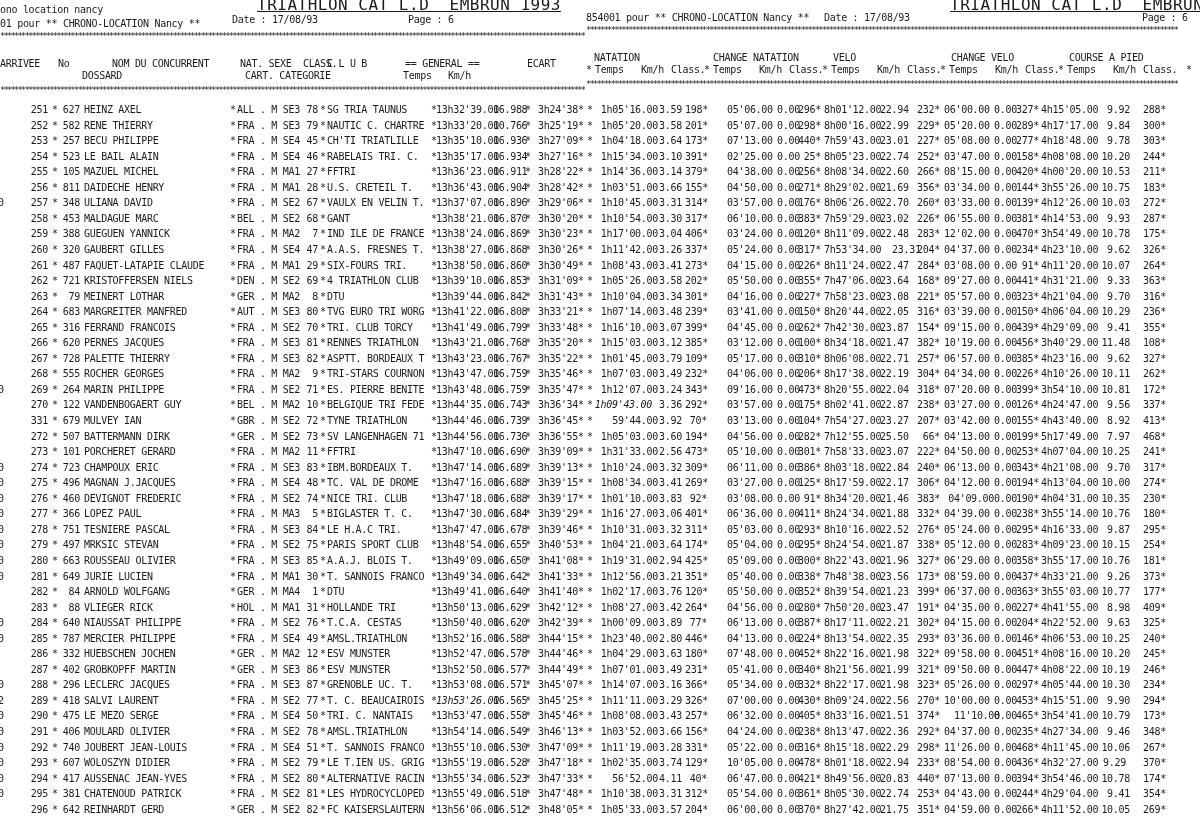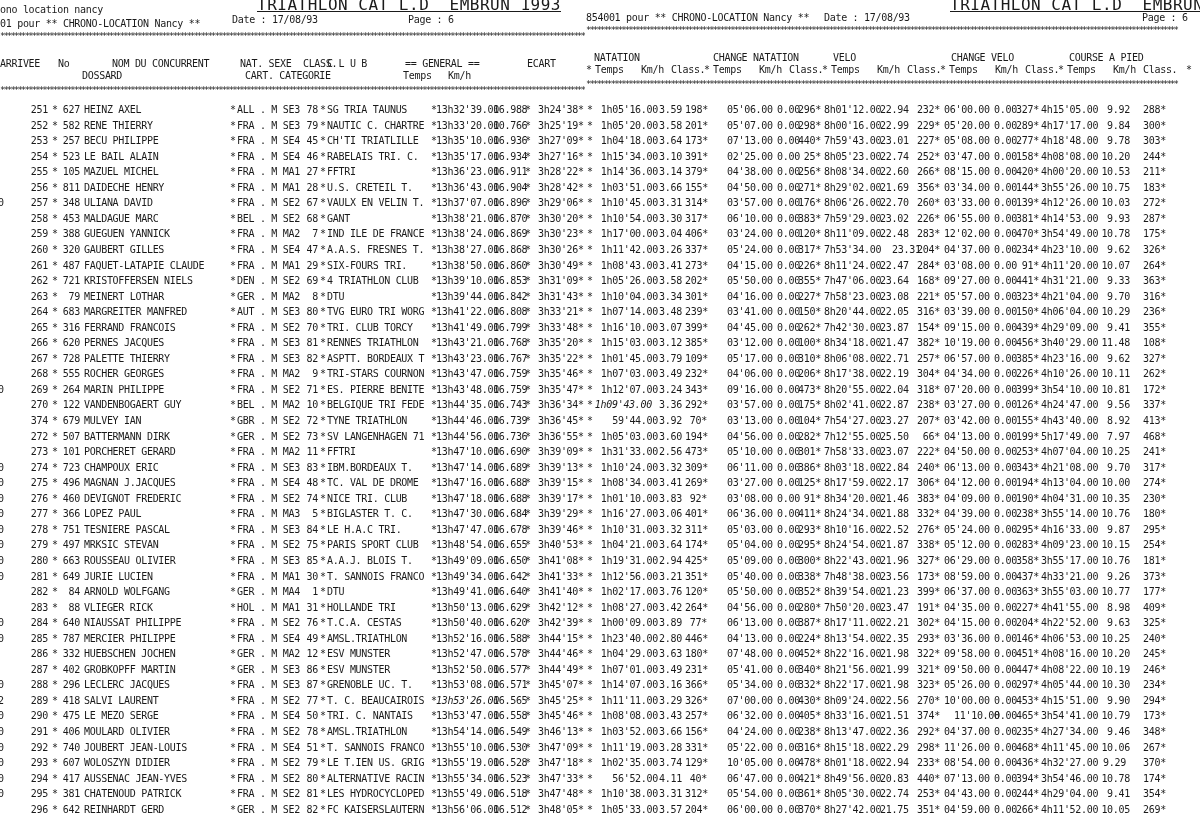--- a/index.html
+++ b/index.html
@@ -399,21 +399,21 @@
         <span class="c" style="left: 327px; width: 102px;">BELGIQUE TRI FEDE</span>
         <span class="c" style="left: 431px;">*</span>
         <span class="c" style="left: 436px; width: 64px;">13h44'35.00</span>
         <span class="c" style="left: 493px; width: 40px;">16.743</span>
         <span class="c" style="left: 525px;">*</span>
         <span class="c" style="left: 538px; width: 44px;">3h36'34</span>
         <span class="c" style="left: 578px;">*</span>
       </div>
       <div class="row" style="top: 311px;">
         <span class="c" style="left: -2px; width: 8px;"></span>
-        <span class="c r" style="left: 28px; width: 20px;">374</span>
+        <span class="c r" style="left: 28px; width: 20px;">331</span>
         <span class="c" style="left: 52px;">*</span>
         <span class="c r" style="left: 62px; width: 18px;">679</span>
         <span class="c" style="left: 84px; width: 150px;">MULVEY IAN</span>
         <span class="c" style="left: 230px;">*</span>
         <span class="c" style="left: 237px; width: 70px;">GBR . M SE2</span>
         <span class="c r" style="left: 304px; width: 14px;">72</span>
         <span class="c" style="left: 320px;">*</span>
         <span class="c" style="left: 327px; width: 102px;">TYNE TRIATHLON</span>
         <span class="c" style="left: 431px;">*</span>
         <span class="c" style="left: 436px; width: 64px;">13h44'46.00</span>
@@ -1385,21 +1385,21 @@
         <span class="c" style="left: 1px;">*</span>
         <span class="c r" style="left: 10px; width: 62px;">1h01'10.00</span>
         <span class="c" style="left: 73px; width: 26px;">3.83</span>
         <span class="c r" style="left: 99px; width: 22px;">92*</span>
         <span class="c" style="left: 141px; width: 50px;">03'08.00</span>
         <span class="c" style="left: 191px; width: 26px;">0.00</span>
         <span class="c r" style="left: 210px; width: 25px;">91*</span>
         <span class="c" style="left: 238px; width: 62px;">8h34'20.00</span>
         <span class="c" style="left: 294px; width: 30px;">21.46</span>
         <span class="c r" style="left: 330px; width: 24px;">383*</span>
-        <span class="c" style="left: 358px; width: 50px;">04'09.00</span>
+        <span class="c" style="left: 358px; width: 50px; text-align: right;">04'09.00</span>
         <span class="c" style="left: 408px; width: 28px;">0.00</span>
         <span class="c r" style="left: 428px; width: 25px;">190*</span>
         <span class="c" style="left: 455px; width: 62px;">4h04'31.00</span>
         <span class="c r" style="left: 512px; width: 32px;">10.35</span>
         <span class="c r" style="left: 554px; width: 26px;">230*</span>
       </div>
       <div class="row" style="top: 404.3px;">
         <span class="c" style="left: 1px;">*</span>
         <span class="c r" style="left: 10px; width: 62px;">1h16'27.00</span>
         <span class="c" style="left: 73px; width: 26px;">3.06</span>

